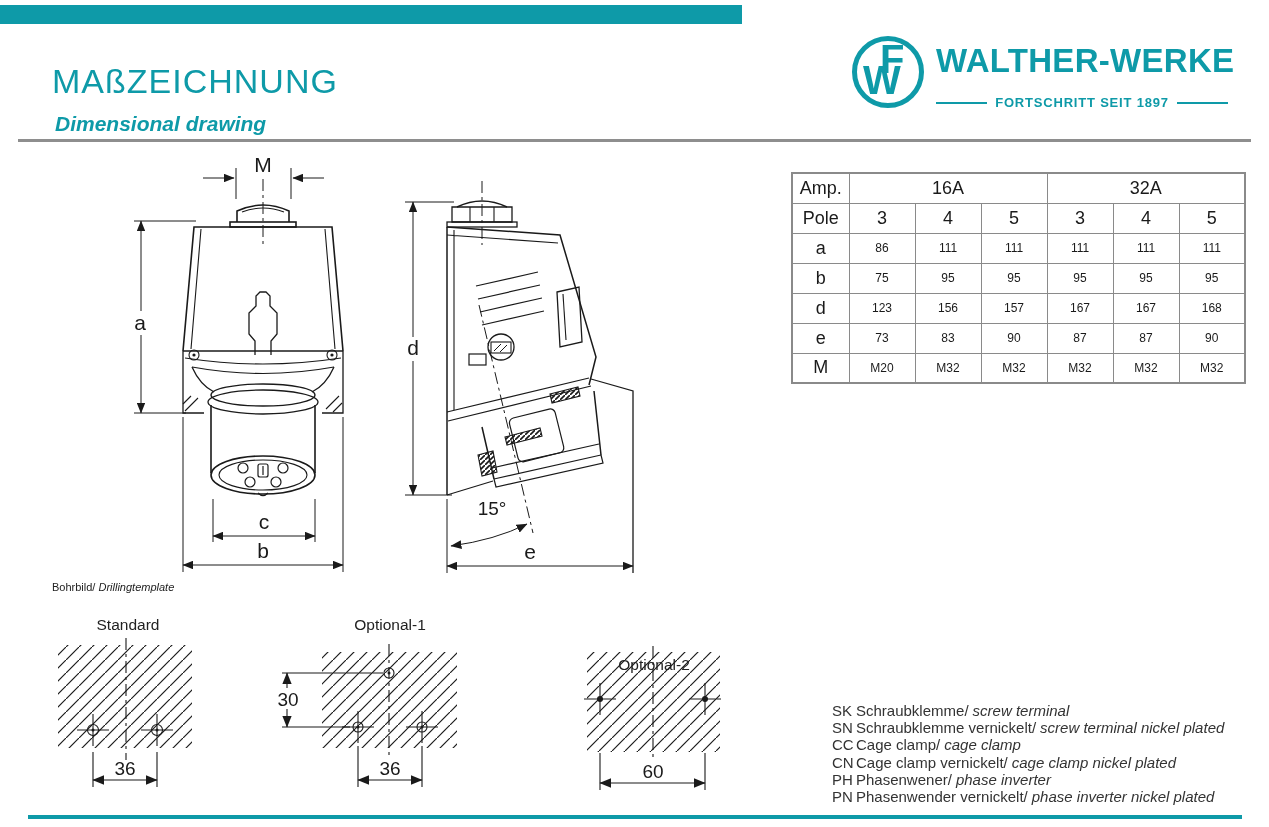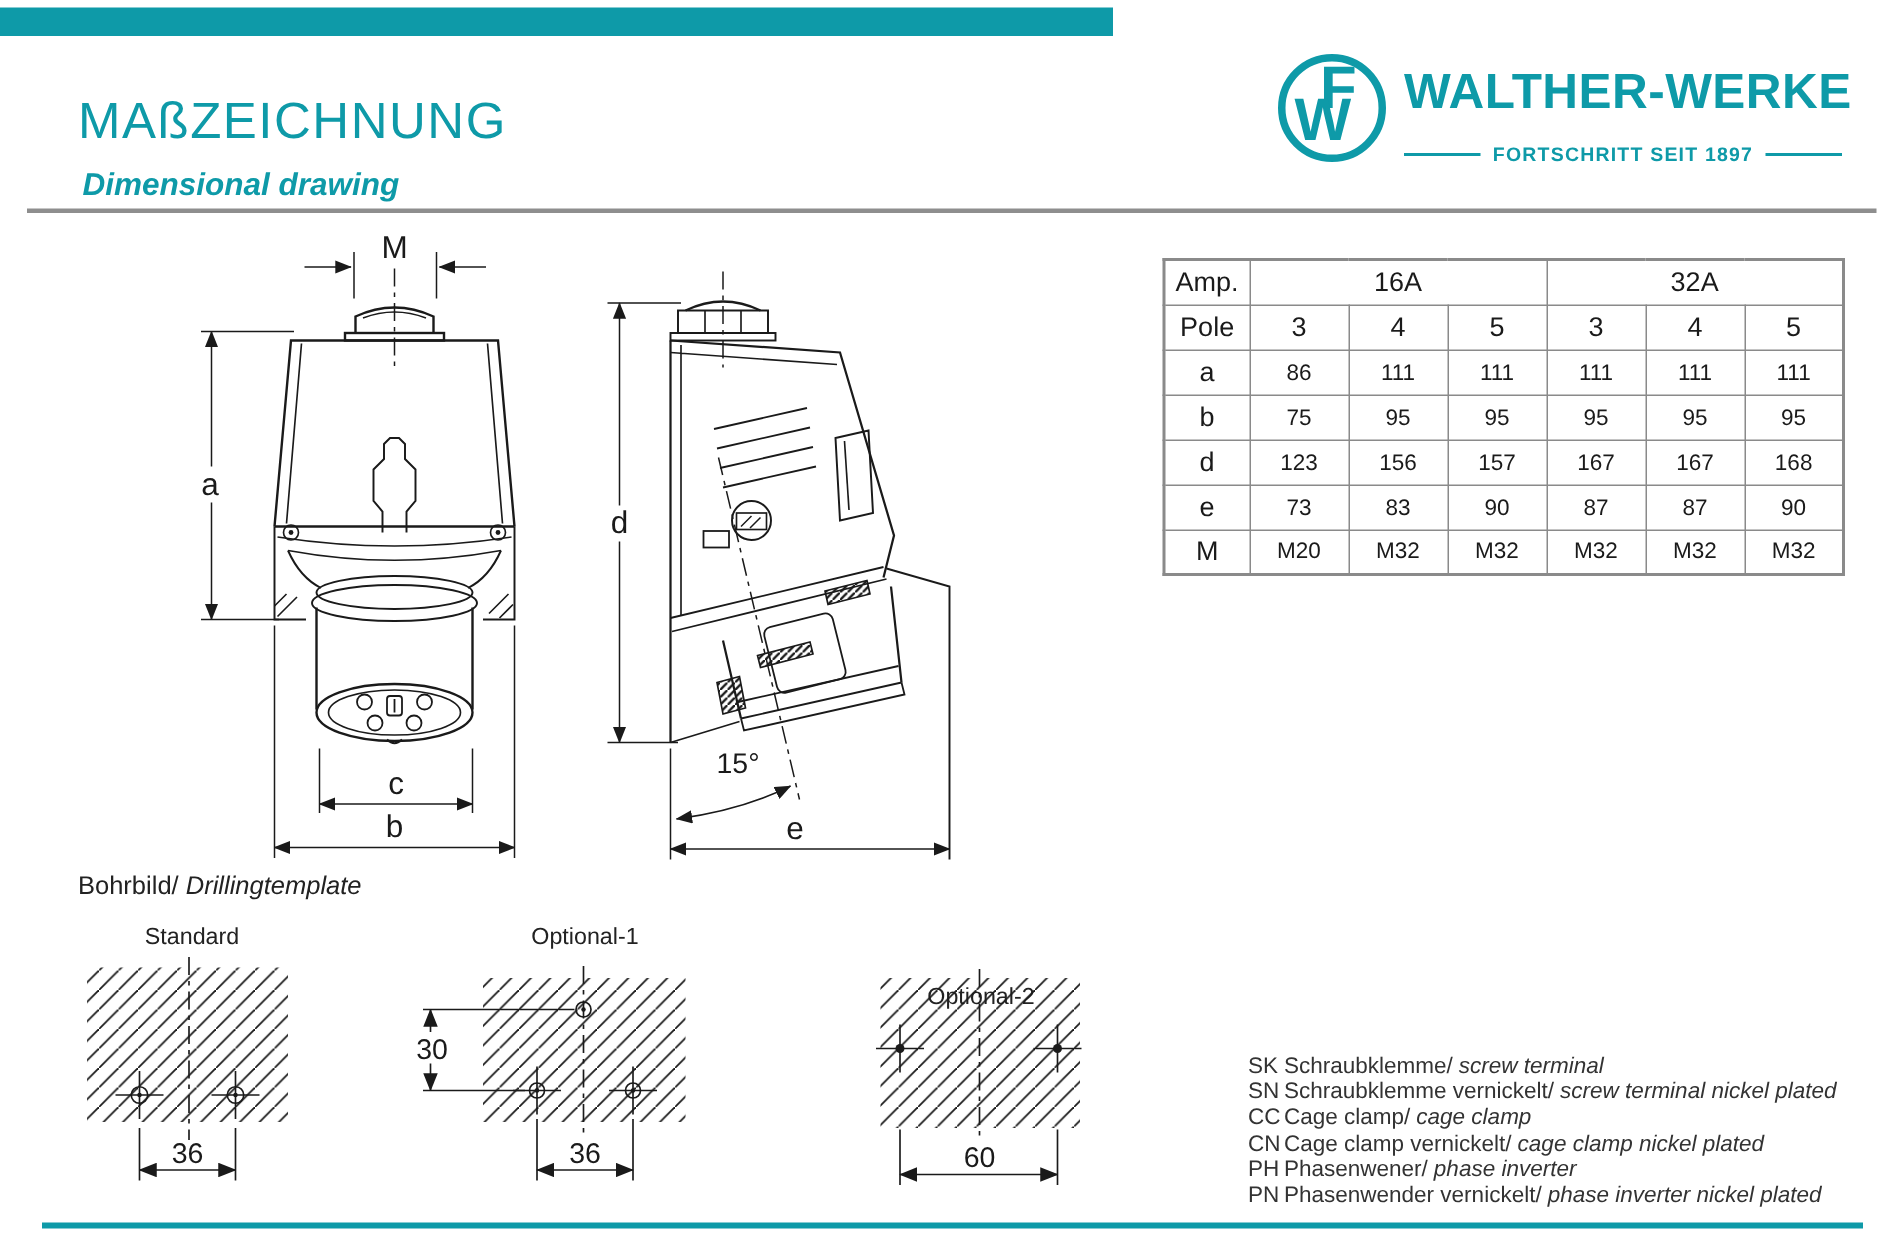--- a/index.html
+++ b/index.html
@@ -18,31 +18,31 @@
   .logo{position:absolute;left:852px;top:34px;width:380px;height:80px;}
   .logo-mark{position:absolute;left:0;top:2px;width:72px;height:72px;border:5px solid var(--teal);border-radius:50%;color:var(--teal);}
   .logo-mark .lm-f{position:absolute;left:23px;top:-4px;font-size:40px;font-weight:700;}
   .logo-mark .lm-w{position:absolute;left:6px;top:17px;font-size:40px;font-weight:700;}
   .logo-text{position:absolute;left:84px;top:8px;width:292px;}
   .logo-name{font-size:33px;font-weight:700;letter-spacing:.3px;color:var(--teal);white-space:nowrap;}
   .logo-tagline-row{display:flex;align-items:center;gap:8px;margin-top:15px;}
   .tl-line{flex:1;height:2px;background:var(--teal);}
   .logo-tagline{font-size:13px;font-weight:700;letter-spacing:.8px;color:var(--teal);white-space:nowrap;}
 
-  .dim-table{position:absolute;left:775px;top:172px;border-collapse:collapse;table-layout:fixed;border:2px solid #8a8a8a;}
-  .dim-table td{border:1px solid #8a8a8a;text-align:center;vertical-align:middle;height:30px;font-size:15px;color:var(--ink);}
+  .dim-table{position:absolute;left:791px;top:172px;border-collapse:collapse;table-layout:fixed;border:2px solid #8a8a8a;}
+  .dim-table td{border:1px solid #8a8a8a;text-align:center;vertical-align:middle;height:30px;font-size:12px;color:var(--ink);}
   .dim-table tr.hdr td{font-size:18px;}
   .dim-table td.lab{font-size:18px;}
 
   .drawing{position:absolute;left:130px;top:155px;}
   svg text{fill:var(--ink);font-family:"Liberation Sans",sans-serif;}
   .dimtxt{font-size:21px;}
   .smalltxt{font-size:19px;}
 
-  .bohr{position:absolute;left:52px;top:581px;font-size:17px;color:#222;white-space:nowrap;}
+  .bohr{position:absolute;left:52px;top:581px;font-size:11px;color:#222;white-space:nowrap;}
   .bohr .it{font-style:italic;}
   .tpl-label{position:absolute;top:616px;width:160px;text-align:center;font-size:15.5px;color:#222;}
   .tpl1{left:48px;} .tpl2{left:310px;} .tpl3{left:574px;margin-top:40px;}
   .tplsvg{position:absolute;}
   .tplsvg1{left:40px;top:634px;} .tplsvg2{left:268px;top:634px;} .tplsvg3{left:560px;top:634px;}
 
   .legend{position:absolute;left:818px;top:702px;font-size:15px;line-height:17.2px;color:#333;}
   .legend-row{white-space:nowrap;margin-left:14px;}
   .legend .code{display:inline-block;min-width:24px;}
   .legend .en{font-style:italic;margin-left:4px;}

